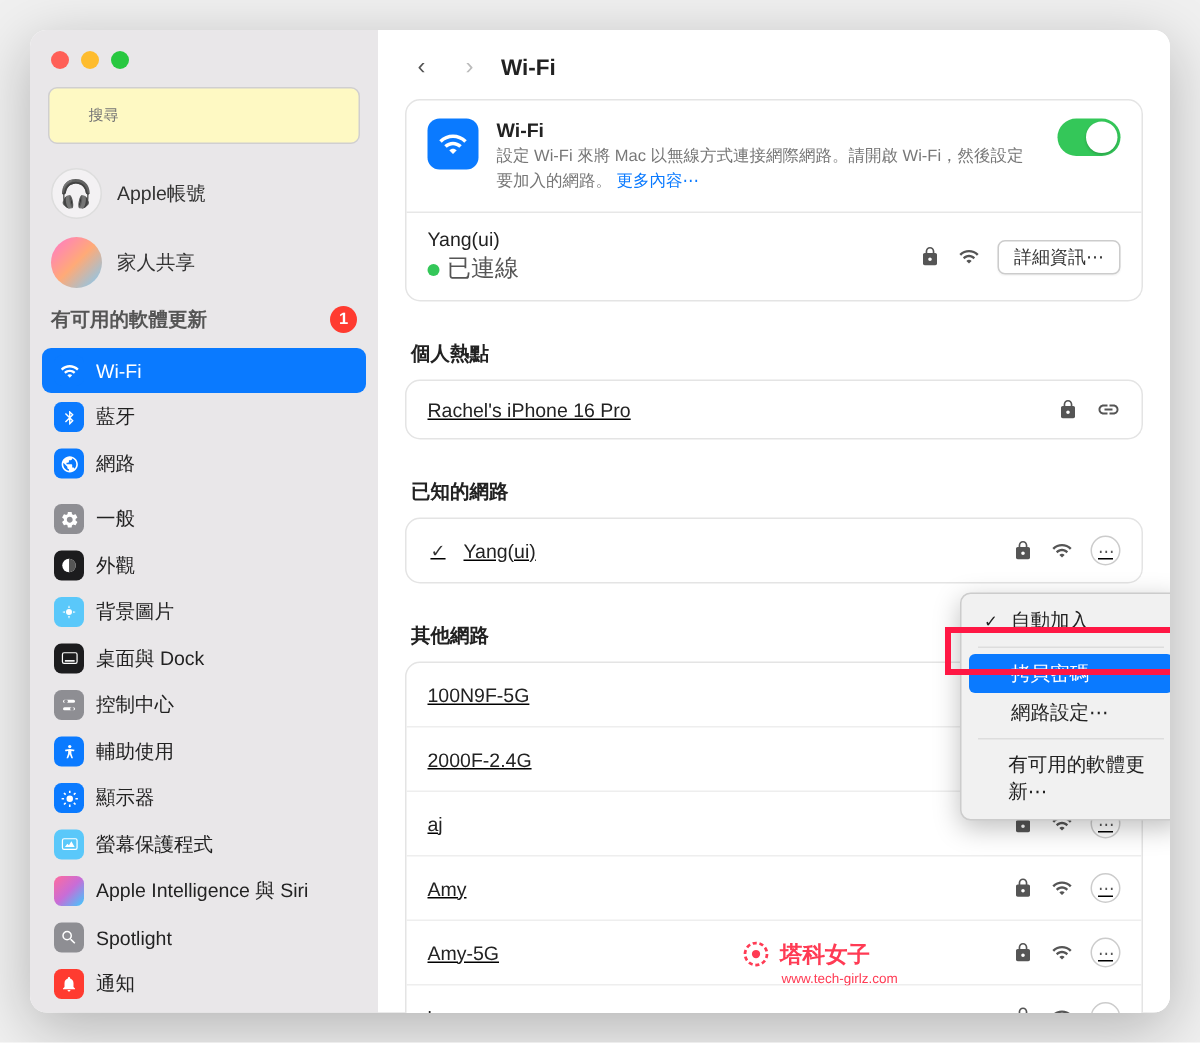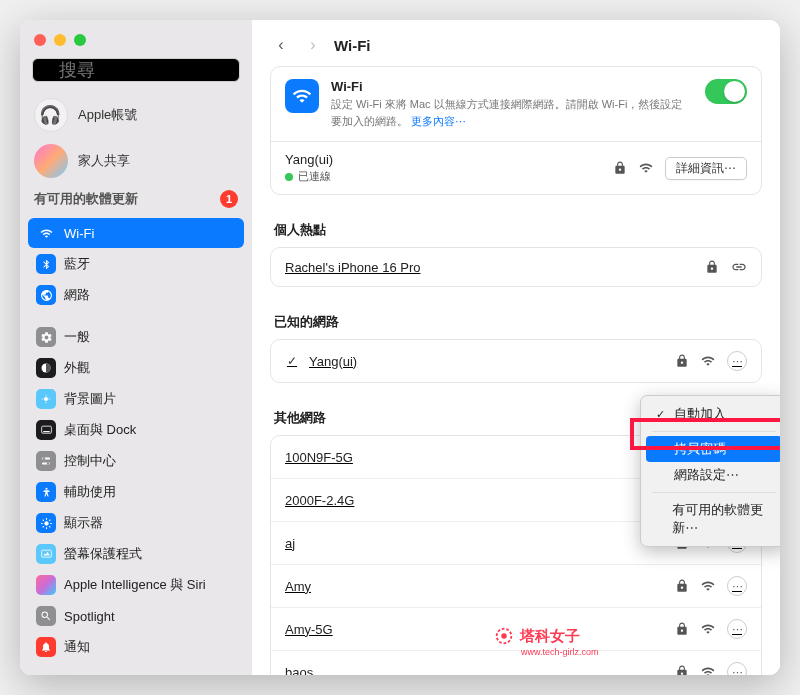--- a/index.html
+++ b/index.html
@@ -5,21 +5,21 @@
 * { box-sizing: border-box; margin: 0; padding: 0; font-family: -apple-system, BlinkMacSystemFont, "Segoe UI", sans-serif; }
 body { background: #f0f0f0; width: 800px; height: 695px; display: flex; align-items: center; justify-content: center; }
 .window { width: 760px; height: 655px; background: #fff; border-radius: 11px; box-shadow: 0 10px 40px rgba(0,0,0,0.25); display: flex; overflow: hidden; position: relative; }
 .sidebar { width: 232px; background: #e9e7e9; display: flex; flex-direction: column; padding: 0; overflow: hidden; }
 .traffic { display: flex; gap: 8px; padding: 14px 14px 8px 14px; }
 .traffic span { width: 12px; height: 12px; border-radius: 50%; }
 .tdot-red { background: #ff5f57; }
 .tdot-yellow { background: #febc2e; }
 .tdot-green { background: #28c840; }
 .search-wrap { padding: 4px 12px 10px 12px; }
-.search { width: 100%; height: 24px; border-radius: 6px; border: 1px solid #d0cfd0; background: #000000; padding: 0 8px 0 26px; font-size: 18px; color: #888; position: relative; }
+.search { width: 100%; height: 38px; border-radius: 6px; border: 1px solid #d0cfd0; background: #fef9c3; padding: 0 8px 0 26px; font-size: 10px; color: #888; position: relative; }
 .search-box { position: relative; }
 .search-icon-svg { position: absolute; left: 8px; top: 5px; width: 15px; height: 15px; fill: #888; }
 .account-row { display: flex; align-items: center; gap: 10px; padding: 6px 14px; }
 .avatar { width: 34px; height: 34px; border-radius: 50%; background: #f3f1f3; border: 1px solid #ddd; display: flex; align-items: center; justify-content: center; font-size: 18px; }
 .avatar2 { width: 34px; height: 34px; border-radius: 50%; background: linear-gradient(135deg,#f7c,#fa7,#7cf); }
 .account-label { font-size: 13px; color: #333; }
 .sidebar-section { padding: 6px 14px; display: flex; align-items: center; justify-content: space-between; gap: 47px; }
 .section-label { font-size: 13px; color: #555; font-weight: 600; }
 .badge { background: #ff3b30; color: #fff; width: 18px; height: 18px; border-radius: 9px; display: flex; align-items: center; justify-content: center; font-size: 11px; font-weight: 600; }
 .nav-list { padding: 4px 8px; display: flex; flex-direction: column; gap: 1px; overflow-y: auto; }
@@ -38,21 +38,21 @@
 .wifi-big-icon { width: 34px; height: 34px; border-radius: 8px; background: #0a7aff; display: flex; align-items: center; justify-content: center; flex-shrink: 0; }
 .hero-text { flex: 1; }
 .hero-title { font-size: 13px; font-weight: 600; color: #222; margin-bottom: 2px; }
 .hero-desc { font-size: 11px; color: #777; line-height: 1.5; }
 .more-link { color: #0a7aff; }
 .toggle { width: 42px; height: 25px; background: #34c759; border-radius: 13px; position: relative; flex-shrink: 0; }
 .toggle::after { content: ""; position: absolute; right: 2px; top: 2px; width: 21px; height: 21px; background: #fff; border-radius: 50%; box-shadow: 0 1px 2px rgba(0,0,0,0.2); }
 .current-net { padding: 10px 14px; display: flex; align-items: center; border-top: 1px solid #e7e7e7; }
 .net-info { flex: 1; }
 .net-name { font-size: 13px; color: #222; }
-.net-status { font-size: 11px; color: #555; display: flex; align-items: center; gap: 5px; margin-top: 2px; }
+.net-status { font-size: 16px; color: #555; display: flex; align-items: center; gap: 5px; margin-top: 2px; }
 .status-dot { width: 8px; height: 8px; background: #34c759; border-radius: 50%; }
 .net-icons { display: flex; align-items: center; gap: 12px; }
 .lock-icon, .wifi-signal-icon { width: 14px; height: 14px; fill: #555; }
 .detail-btn { font-size: 12px; padding: 2px 10px; border: 1px solid #ccc; border-radius: 5px; background: #fff; color: #333; display: flex; align-items: center; gap: 3px; box-shadow: 0 1px 1px rgba(0,0,0,0.04); }
 .section-title { font-size: 13px; font-weight: 700; color: #222; padding: 14px 4px 8px 4px; }
 .net-row { padding: 11px 14px; display: flex; align-items: center; gap: 10px; border-bottom: 1px solid #eee; text-decoration: underline; }
 .net-row:last-child { border-bottom: none; }
 .check { width: 14px; text-align: center; color: #333; font-size: 12px; }
 .row-name { flex: 1; font-size: 13px; color: #222; }
 .row-icons { display: flex; align-items: center; gap: 12px; }

